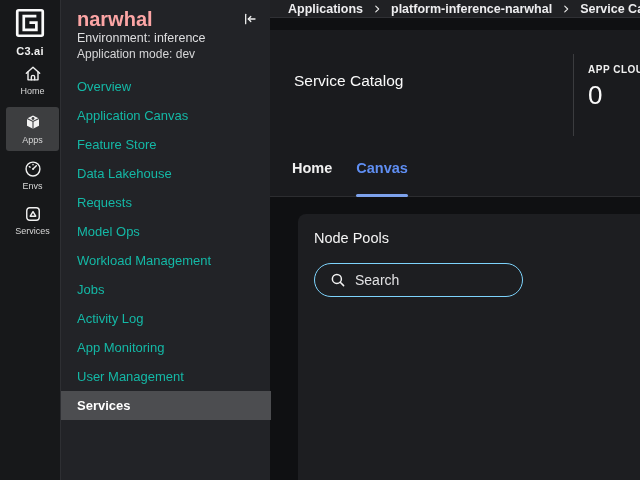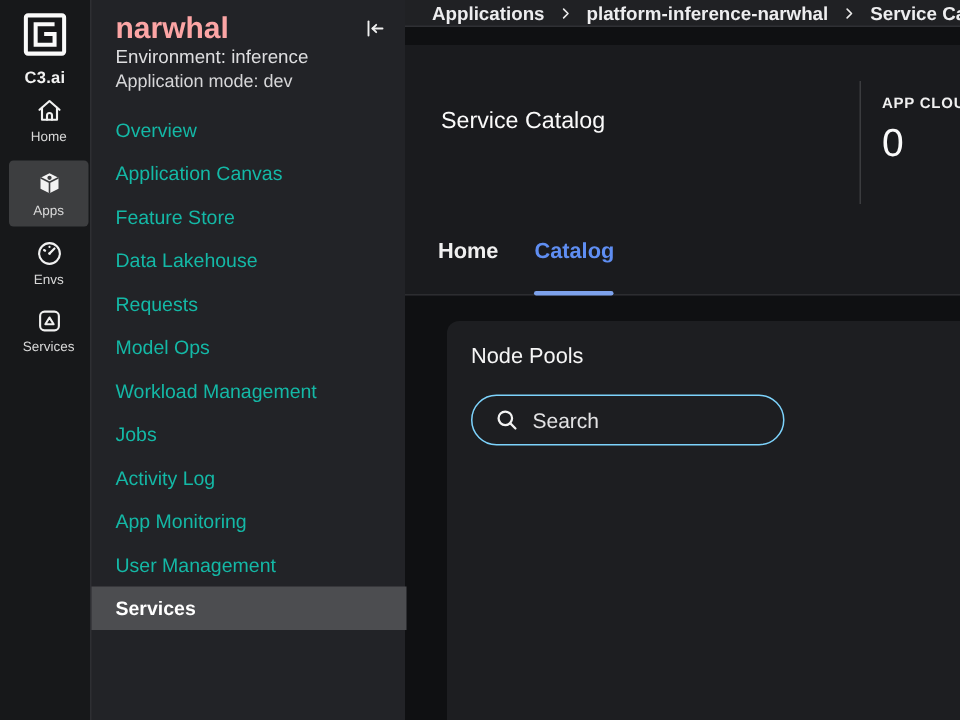--- a/index.html
+++ b/index.html
@@ -168,21 +168,21 @@
       <div class="stat">
         <div class="stat-label">APP CLOU</div>
         <div class="stat-value">0</div>
       </div>
       <div class="tabs">
         <div class="tab">
           <span>Home</span>
           
         </div>
         <div class="tab active">
-          <span>Catalog</span>
+          <span>Canvas</span>
           <span class="tab-underline"></span>
         </div>
       </div>
     </div>
 
     <div class="viewport">
       <section class="panel">
         <div class="panel-title">Node Pools</div>
         <div class="search-box">
           <span class="icon">

